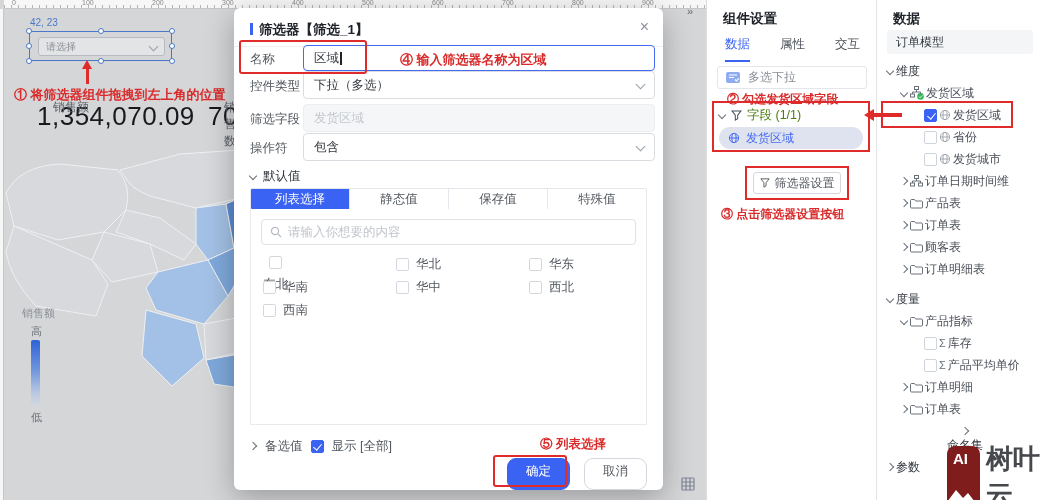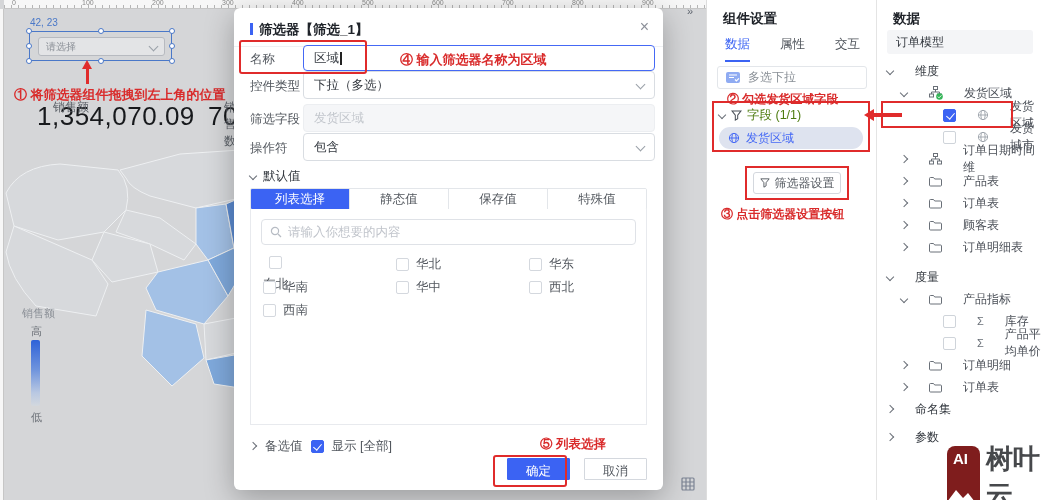--- a/index.html
+++ b/index.html
@@ -70,21 +70,21 @@
   .opt { position:absolute; display:flex; align-items:center; gap:7px; color:#51565d; cursor:pointer; }
   .cb { width:13px; height:13px; border:1px solid #d4d8de; border-radius:2px; background:#fff; flex:0 0 auto; }
   .cb.on { background:#3b63f3; border-color:#3b63f3; position:relative; }
   .cb.on::after { content:""; position:absolute; left:3.5px; top:1px; width:4px; height:7px; border:solid #fff; border-width:0 1.6px 1.6px 0; transform:rotate(40deg); }
   .list-actions { position:absolute; left:10px; bottom:7px; display:flex; gap:8px; }
   .sm-btn { padding:3px 9px; border:1px solid #d4d8de; border-radius:3px; background:#fff; color:#51565d; font-size:12px; cursor:pointer; }
 
   .m-footer-left { position:absolute; left:16px; top:430px; display:flex; align-items:center; gap:8px; color:#51565d; }
   .ann5 { position:absolute; left:306px; top:428px; font-size:12.5px; white-space:nowrap; }
   .m-buttons { position:absolute; right:16px; top:450px; display:flex; gap:14px; }
-  .btn { height:22px; padding:0 18px; border-radius:1px; font-size:12.5px; line-height:24px; cursor:pointer; }
+  .btn { height:32px; padding:0 18px; border-radius:9px; font-size:12.5px; line-height:24px; cursor:pointer; }
   .btn.primary { background:#3b63f3; color:#fff; border:1px solid #3b63f3; }
   .btn.ghost { background:#fff; color:#51565d; border:1px solid #d4d8de; }
   .ok-redbox { position:absolute; right:96px; top:447px; width:74px; height:32px; border:2px solid #e02b2b; border-radius:3px; pointer-events:none; }
 
   .chev { width:8px; height:8px; display:inline-block; position:relative; }
   .chev::after { content:""; position:absolute; left:1px; top:0; width:6px; height:6px; border-right:1.3px solid #9aa0a8; border-bottom:1.3px solid #9aa0a8; transform:rotate(45deg); }
 
   
   #settings { position:absolute; left:706px; top:0; width:170px; height:500px; background:#fff; border-left:1px solid #dddddd; font-size:12.5px; }
   .p-title { position:absolute; left:16px; top:10px; font-size:13.5px; font-weight:700; color:#1f2329; }
@@ -101,21 +101,21 @@
   .fs-redbox { position:absolute; left:38px; top:166px; width:104px; height:34px; border:2px solid #e02b2b; pointer-events:none; }
   .fs-btn { position:absolute; left:46px; top:172px; width:88px; height:22px; border:1px solid #d4d8de; border-radius:3px; background:#fff;
     display:flex; align-items:center; justify-content:center; gap:5px; color:#51565d; font-size:12px; cursor:pointer; }
   .ann3 { position:absolute; left:14px; top:206px; font-size:12px; white-space:nowrap; }
 
   
   #datapanel { position:absolute; left:876px; top:0; width:166px; height:500px; background:#fff; border-left:1px solid #e4e4e4; font-size:12px; }
   .model-box { position:absolute; left:10px; top:30px; width:146px; height:24px; background:#f4f5f7; border-radius:3px;
     line-height:24px; padding:0 9px; color:#33383f; cursor:pointer; }
   #tree { position:absolute; left:0; top:60px; width:166px; }
-  .t-row { height:22px; display:flex; align-items:center; gap:21px; color:#4a4f57; cursor:pointer; }
+  .t-row { height:22px; display:flex; align-items:center; gap:2px; color:#4a4f57; cursor:pointer; }
   .t-exp { width:7px; height:7px; position:relative; flex:0 0 auto; }
   .t-exp.open::after { content:""; position:absolute; left:0; top:0; width:5px; height:5px; border-right:1.2px solid #6a7078; border-bottom:1.2px solid #6a7078; transform:rotate(45deg); }
   .t-exp.closed::after { content:""; position:absolute; left:0; top:0; width:5px; height:5px; border-right:1.2px solid #6a7078; border-bottom:1.2px solid #6a7078; transform:rotate(-45deg); }
   .t-cb { width:13px; height:13px; border:1px solid #cfd4da; border-radius:2px; background:#fff; flex:0 0 auto; }
   .t-cb.on { background:#3b63f3; border-color:#3b63f3; position:relative; }
   .t-cb.on::after { content:""; position:absolute; left:3.5px; top:1px; width:4px; height:7px; border:solid #fff; border-width:0 1.6px 1.6px 0; transform:rotate(40deg); }
   .t-sigma { font-size:11px; color:#6a7078; }
   .tree-redbox { position:absolute; left:4px; top:101px; width:132px; height:27px; border:2px solid #e02b2b; pointer-events:none; z-index:5; }
 
   .link-arrow-tip { position:absolute; left:864px; top:109px; width:0; height:0; border-top:6px solid transparent; border-bottom:6px solid transparent; border-right:10px solid #e02b2b; z-index:7; }
@@ -397,20 +397,34 @@
           <span class="t-cb"></span>
           <span style="display: inline-flex;">
             <svg width="12" height="12" viewBox="0 0 12 12">
               <g stroke="#9aa0a8" stroke-width="0.9" fill="none">
                 <circle cx="6" cy="6" r="4.6"></circle>
                 <path d="M1.4 6 H10.6"></path>
                 <ellipse cx="6" cy="6" rx="2.1" ry="4.6"></ellipse>
               </g>
             </svg>
           </span>
+          <span>省份</span>
+        </div>
+        <div class="t-row" style="padding-left: 38px;">
+          <span class="t-exp"></span>
+          <span class="t-cb"></span>
+          <span style="display: inline-flex;">
+            <svg width="12" height="12" viewBox="0 0 12 12">
+              <g stroke="#9aa0a8" stroke-width="0.9" fill="none">
+                <circle cx="6" cy="6" r="4.6"></circle>
+                <path d="M1.4 6 H10.6"></path>
+                <ellipse cx="6" cy="6" rx="2.1" ry="4.6"></ellipse>
+              </g>
+            </svg>
+          </span>
           <span>发货城市</span>
         </div>
         <div class="t-row" style="padding-left: 24px;">
           <span class="t-exp closed"></span>
           <span style="display: inline-flex;">
             <svg width="13" height="12" viewBox="0 0 13 12">
               <g stroke="#6a7078" fill="none" stroke-width="1">
                 <rect x="4.5" y="0.5" width="4" height="3"></rect>
                 <rect x="0.5" y="8" width="4" height="3"></rect>
                 <rect x="8.5" y="8" width="4" height="3"></rect>
@@ -492,21 +506,21 @@
         </div>
         <div class="t-row" style="padding-left: 24px;">
           <span class="t-exp closed"></span>
           <span style="display: inline-flex;">
             <svg width="13" height="11" viewBox="0 0 13 11">
               <path d="M0.5 2.5 a1 1 0 0 1 1-1 h3 l1.2 1.5 h5.8 a1 1 0 0 1 1 1 v5 a1 1 0 0 1 -1 1 h-10 a1 1 0 0 1 -1-1 Z" fill="none" stroke="#6a7078" stroke-width="1"></path>
             </svg>
           </span>
           <span>订单表</span>
         </div>
-        <div class="t-row" style="padding-left: 10px;">
+        <div class="t-row" style="margin-top: 8px; padding-left: 10px; flex-direction: column;">
           <span class="t-exp closed"></span>
           <span style="color: rgb(51, 56, 63);">命名集</span>
         </div>
         <div class="t-row" style="margin-top: 6px; padding-left: 10px;">
           <span class="t-exp closed"></span>
           <span style="color: rgb(51, 56, 63);">参数</span>
         </div>
       </div>
     <div class="tree-redbox"></div>
   </div>

